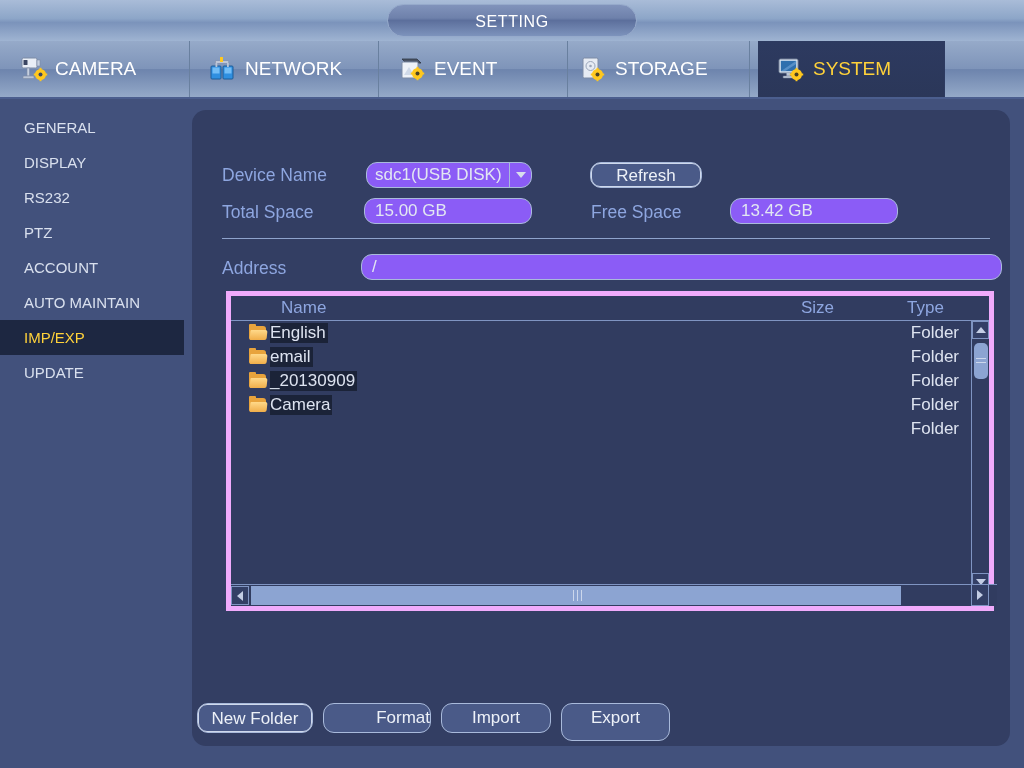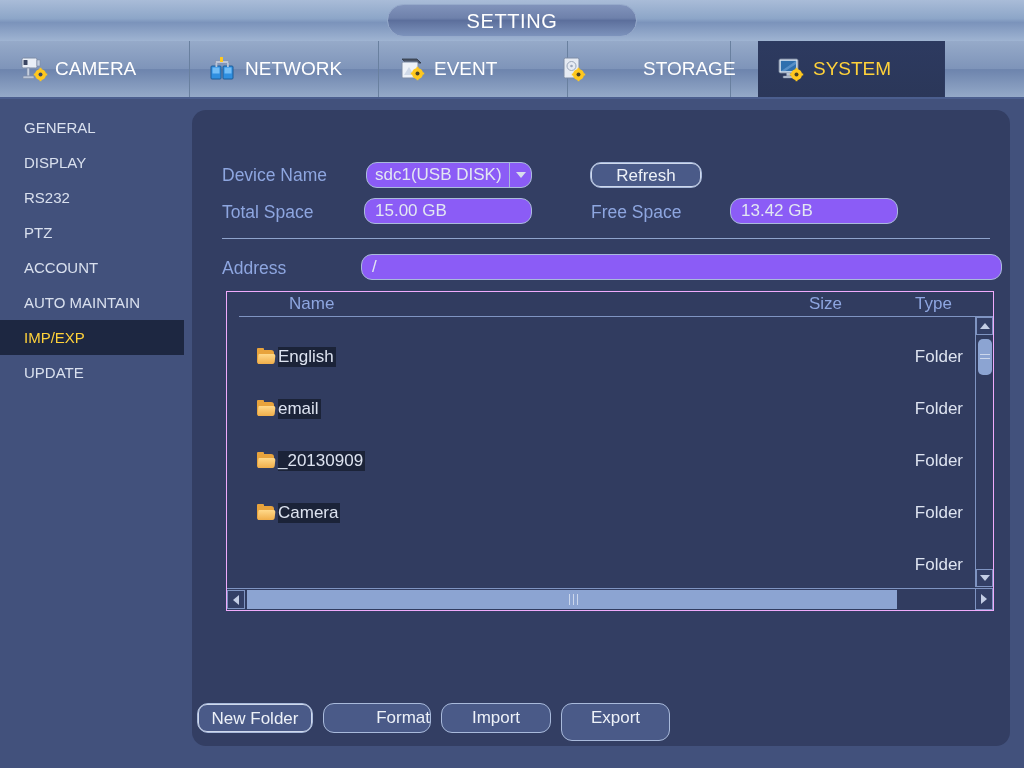--- a/index.html
+++ b/index.html
@@ -24,21 +24,21 @@
     border-bottom: 1px solid #55699a;
   }
   .title-pill {
     position: absolute;
     left: 387px; top: 4px;
     width: 250px; height: 33px;
     border-radius: 17px;
     background: linear-gradient(to bottom, #8193bb 0%, #6e81ab 42%, #5c6f9c 50%, #7d93bc 100%);
     border: 1px solid #96aacb;
     color: #ffffff;
-    font-size: 20px;
+    font-size: 16px;
     letter-spacing: 0.6px;
     text-align: center;
     line-height: 33px;
     box-sizing: border-box;
   }
 
   
   .tabbar {
     position: absolute;
     left: 0; top: 41px;
@@ -173,23 +173,22 @@
     width: 768px; height: 1px;
     background: #8fa3cc;
   }
 
   
   .filelist {
     position: absolute;
     left: 226px; top: 291px;
     width: 768px; height: 320px;
     box-sizing: border-box;
-    border: 1px solid #f0abfc;
+    border: 5px solid #f0abfc;
     background: #313c60;
-    padding-left: 12px;
   }
   .fl-head {
     position: relative;
     height: 24px;
     border-bottom: 1px solid #7f94c2;
     background: #313c60;
   }
   .fl-head .h {
     position: absolute;
     top: 1px;
@@ -201,21 +200,20 @@
     position: relative;
     height: 272px;
     overflow: hidden;
   }
   .fl-row {
     position: relative;
     height: 24px;
     font-size: 17px;
     color: #dde3f0;
     cursor: pointer;
-    margin-top: 28px;
   }
   .fl-name {
     position: absolute;
     left: 18px; top: 0;
     height: 24px;
     display: flex;
     align-items: center;
   }
   .fl-type {
     position: absolute;
@@ -378,21 +376,21 @@
               <rect x="4.5" y="9.2" width="2" height="3"></rect>
             <rect x="-1.2" y="4.5" width="3" height="2"></rect>
               <rect x="9.2" y="4.5" width="3" height="2"></rect>
           </g>
         </g>
       </svg>
     </span>
     <span class="tab-label">EVENT</span>
   </div>
 
-  <div class="tab" style="left:541px;width:190px;gap:47px;">
+  <div class="tab" style="left:560px;width:190px;">
     <span class="tab-ico">
       <svg width="30" height="30" viewBox="0 0 30 30">
         <rect x="5" y="4" width="15" height="20" rx="1.5" fill="#e6ebf3" stroke="#7d8ba5" stroke-width="1"></rect>
         <circle cx="12.5" cy="12" r="4.5" fill="none" stroke="#9aa6ba" stroke-width="1"></circle>
         <circle cx="12.5" cy="12" r="1.3" fill="#9aa6ba"></circle>
         <g transform="translate(14,15)">
           <circle cx="5.5" cy="5.5" r="5.5" fill="#ffc81e"></circle>
           <circle cx="5.5" cy="5.5" r="2" fill="#4a4226"></circle>
           <g fill="#ffc81e">
             <rect x="4.5" y="-1.2" width="2" height="3"></rect>

